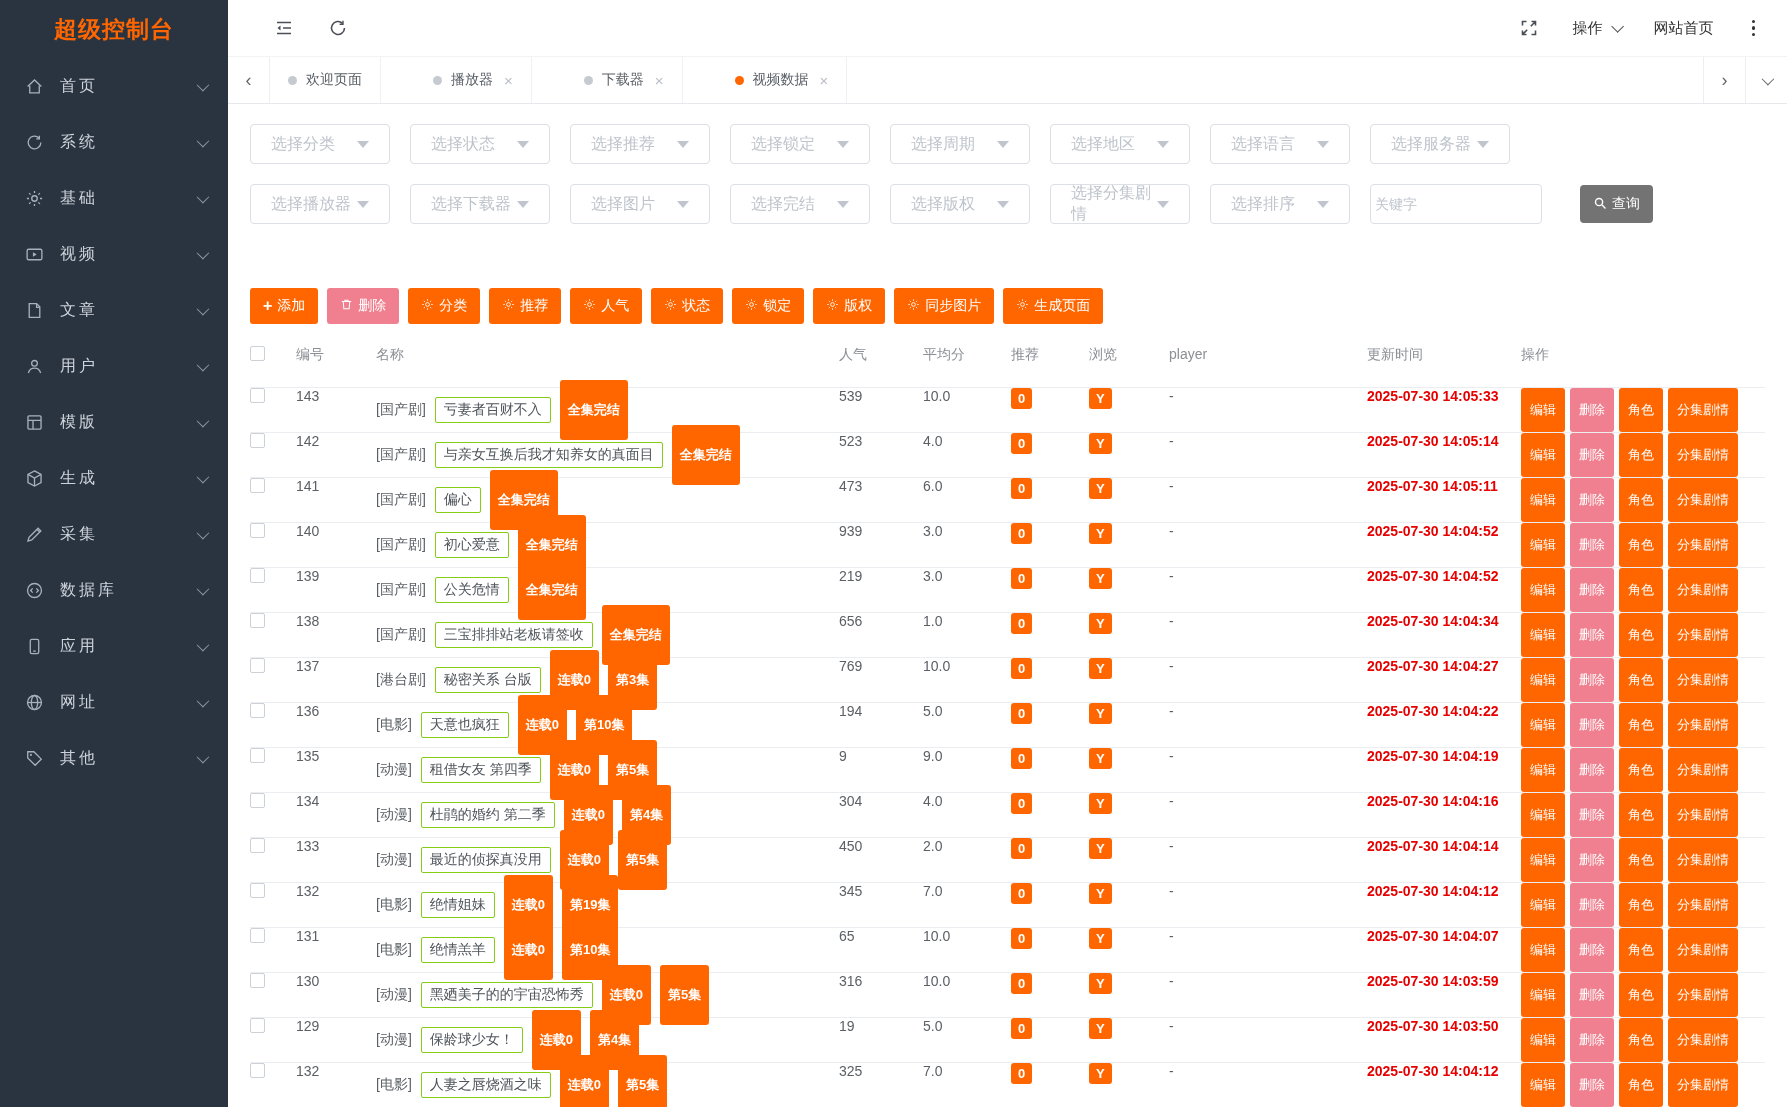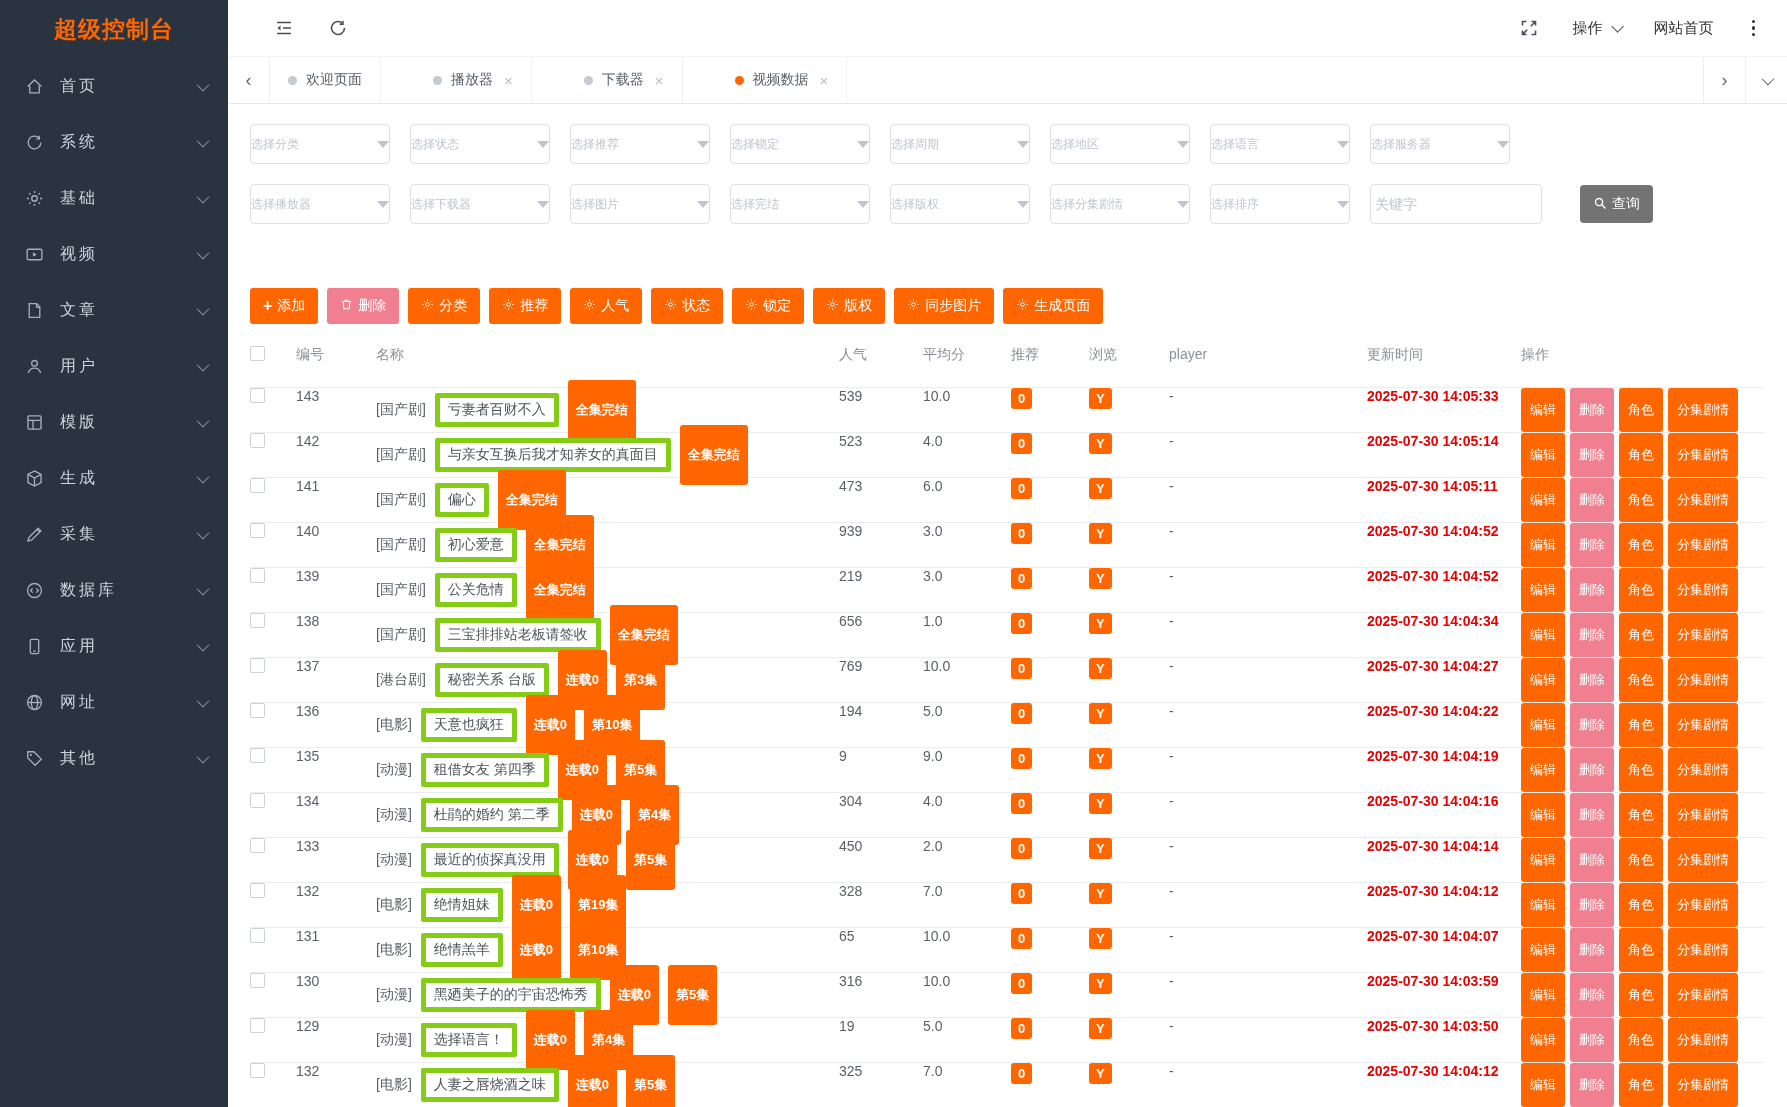--- a/index.html
+++ b/index.html
@@ -38,21 +38,21 @@
   .tab { display:flex; align-items:center; gap:9px; padding:0 18px; font-size:14px; color:#595f66; border-right:1px solid #f0f1f3; cursor:pointer; }
   .tab .dot { width:9px; height:9px; border-radius:50%; background:#c6cad1; }
   .tab.active .dot { background:#ff6600; }
   .tab .x { color:#b9bec6; font-size:15px; margin-left:2px; }
   .tabs-fill { flex:1; }
 
   .content { flex:1; padding:0 22px; overflow:hidden; }
 
   
   .filter-row { display:flex; gap:20px; margin-top:20px; align-items:center; }
-  .sel { width:140px; height:40px; border:1px solid #dcdfe6; border-radius:4px; display:flex; align-items:center; justify-content:space-between; padding:0 0; color:#bfc4cc; font-size:12px; background:#fff; cursor:pointer; }
+  .sel { width:140px; height:40px; border:1px solid #dcdfe6; border-radius:4px; display:flex; align-items:center; justify-content:space-between; padding:0 20px; color:#bfc4cc; font-size:16px; background:#fff; cursor:pointer; }
   .sel .caret { width:0; height:0; border-left:6px solid transparent; border-right:6px solid transparent; border-top:7px solid #c0c4cc; }
   .kw-input { width:172px; height:40px; border:1px solid #dcdfe6; border-radius:4px; padding:0 4px; font-size:14px; color:#333; outline:none; font-family:inherit; }
   .kw-input::placeholder { color:#bfc4cc; }
   .search-btn { margin-left:18px; height:38px; padding:0 13px; background:#737373; color:#fff; border:none; border-radius:4px; font-size:14px; display:inline-flex; align-items:center; gap:5px; cursor:pointer; font-family:inherit; }
   .search-btn svg { width:14px; height:14px; }
 
   
   .toolbar { display:flex; gap:9px; margin-top:64px; }
   .tool-btn { height:36px; padding:0 13px; border:none; border-radius:3px; color:#fff; font-size:14px; display:inline-flex; align-items:center; gap:5px; cursor:pointer; font-family:inherit; }
   .tool-btn.primary { background:#ff6600; }
@@ -68,21 +68,21 @@
   .col-id { width:80px; flex:0 0 80px; }
   .col-name { flex:1; min-width:0; display:flex; align-items:center; gap:9px; }
   .col-hits { width:84px; flex:0 0 84px; }
   .col-score { width:88px; flex:0 0 88px; }
   .col-rec { width:78px; flex:0 0 78px; }
   .col-view { width:80px; flex:0 0 80px; }
   .col-player { width:198px; flex:0 0 198px; }
   .col-upd { width:154px; flex:0 0 154px; }
   .col-ops { width:244px; flex:0 0 244px; display:flex; gap:5px; }
   .checkbox { width:15px; height:15px; border:1px solid #ccd0d7; border-radius:2px; background:#fff; cursor:pointer; display:inline-block; }
-  .name-box { border:5px solid #84cc16; border-radius:2px; padding:3px 8px; color:#4e545b; background:#fff; white-space:nowrap; }
+  .name-box { border:1px solid #84cc16; border-radius:2px; padding:3px 8px; color:#4e545b; background:#fff; white-space:nowrap; }
   .badge { background:#ff6600; color:#fff; border-radius:3px; padding:21px 8px; font-size:13px; font-weight:bold; white-space:nowrap; }
   .mini { display:inline-block; background:#ff6600; color:#fff; border-radius:3px; padding:3px 7px; font-size:13px; font-weight:bold; }
   .upd { color:#e80000; font-weight:bold; font-size:14px; }
   .row-btn { border:none; border-radius:3px; color:#fff; font-size:13px; padding:6px 9px; cursor:pointer; font-family:inherit; white-space:nowrap; }
   .row-btn.primary { background:#ff6600; }
   .row-btn.danger { background:#f0808f; }
 </style>
 </head>
 <body>
 
@@ -684,21 +684,21 @@
             </div>
             <div class="t-row">
               <span class="col-sel"><span class="checkbox"></span></span>
               <span class="col-id">132</span>
               <span class="col-name">
                 <span>[电影]</span>
                 <span class="name-box">绝情姐妹</span>
                 <span class="badge">连载0</span>
                 <span class="badge">第19集</span>
               </span>
-              <span class="col-hits">328</span>
+              <span class="col-hits">345</span>
               <span class="col-score">7.0</span>
               <span class="col-rec"><span class="mini">0</span></span>
               <span class="col-view"><span class="mini">Y</span></span>
               <span class="col-player">-</span>
               <span class="col-upd upd">2025-07-30 14:04:12</span>
               <span class="col-ops">
                 <button class="row-btn primary">编辑</button>
                 <button class="row-btn danger">删除</button>
                 <button class="row-btn primary">角色</button>
                 <button class="row-btn primary">分集剧情</button>
@@ -746,21 +746,21 @@
                 <button class="row-btn danger">删除</button>
                 <button class="row-btn primary">角色</button>
                 <button class="row-btn primary">分集剧情</button>
               </span>
             </div>
             <div class="t-row">
               <span class="col-sel"><span class="checkbox"></span></span>
               <span class="col-id">129</span>
               <span class="col-name">
                 <span>[动漫]</span>
-                <span class="name-box">选择语言！</span>
+                <span class="name-box">保龄球少女！</span>
                 <span class="badge">连载0</span>
                 <span class="badge">第4集</span>
               </span>
               <span class="col-hits">19</span>
               <span class="col-score">5.0</span>
               <span class="col-rec"><span class="mini">0</span></span>
               <span class="col-view"><span class="mini">Y</span></span>
               <span class="col-player">-</span>
               <span class="col-upd upd">2025-07-30 14:03:50</span>
               <span class="col-ops">

